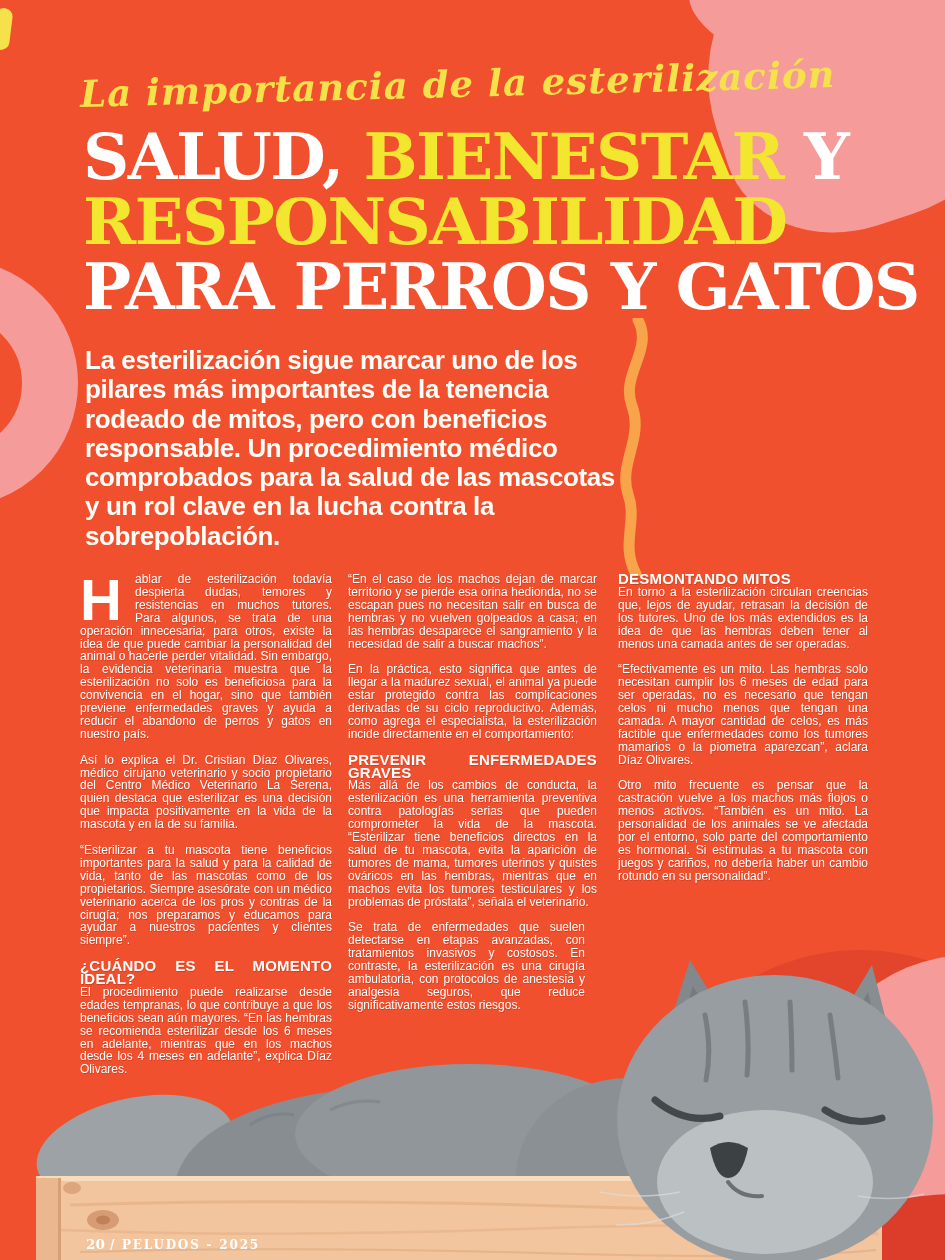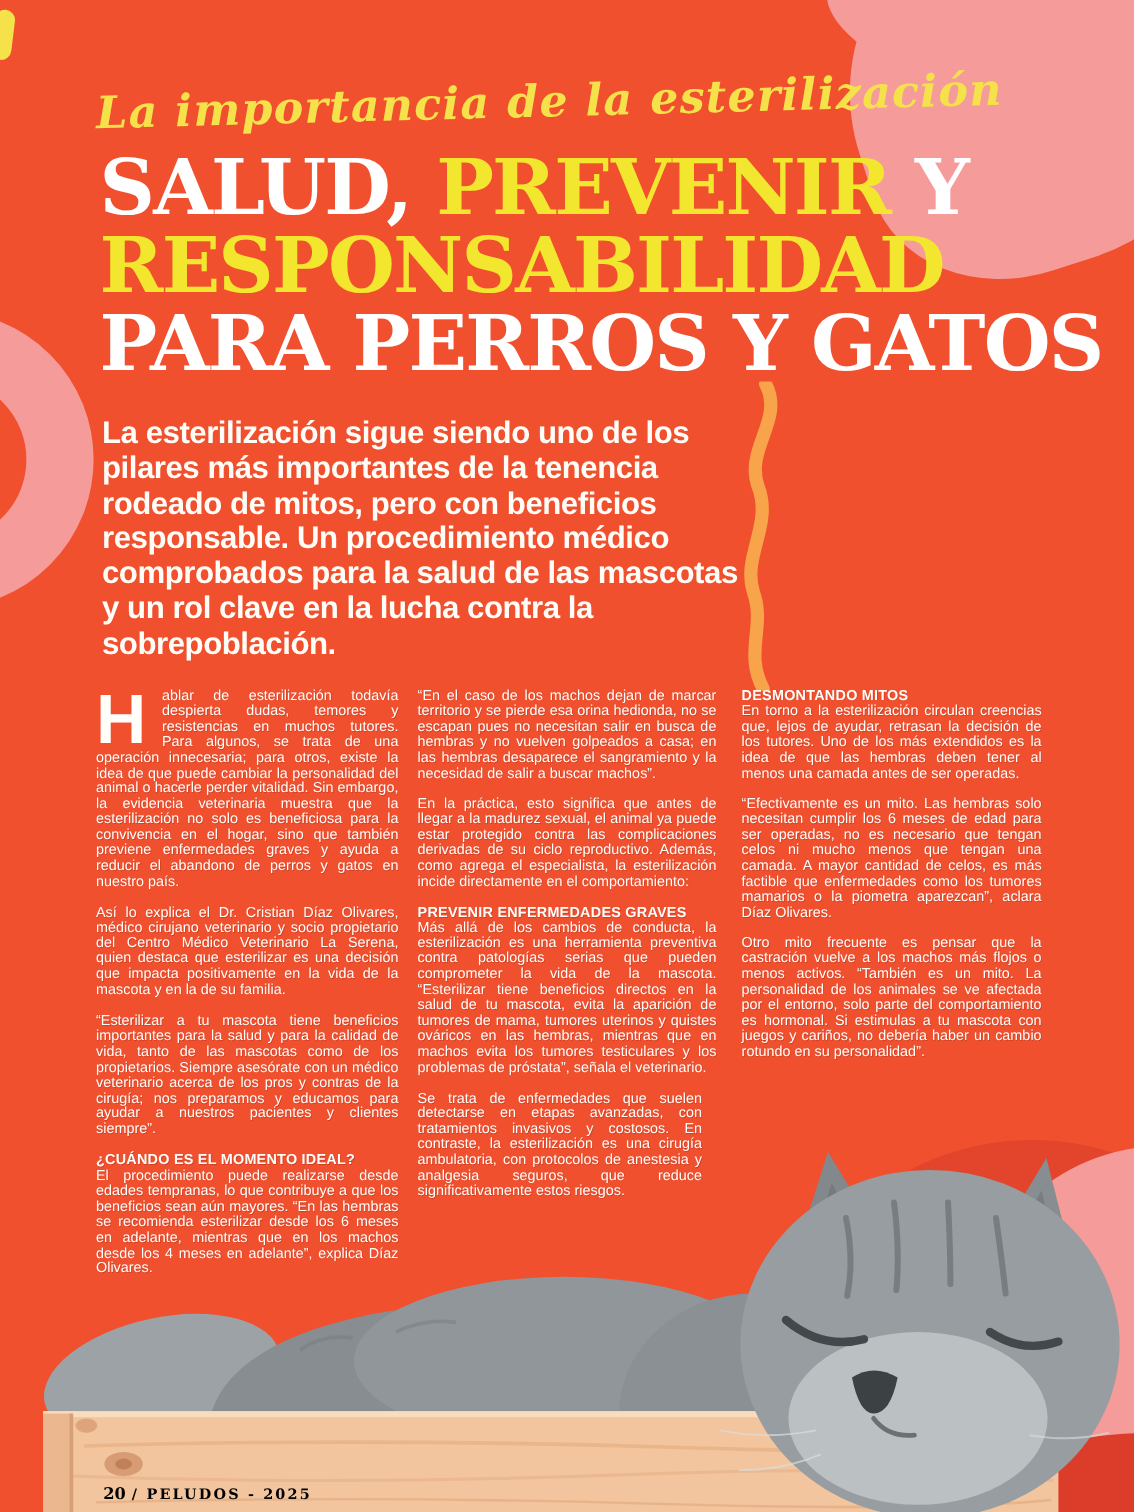--- a/index.html
+++ b/index.html
@@ -70,34 +70,34 @@
   .col{
     position:absolute;top:573px;z-index:3;
     color:#FFFEFB;font-size:12px;line-height:12.9px;
     text-align:justify;
     text-shadow:0.6px 0.7px 0 rgba(140,35,15,.35);
   }
   .col1{left:80px;width:252px;}
   .col2{left:348px;width:249px;}
   .col3{left:618px;width:250px;}
   .col p{margin:0 0 12.9px 0;}
-  .col h3{margin:0;font-size:12px;line-height:12.9px;font-weight:bold;letter-spacing:.2px;}
+  .col h3{margin:0;font-size:15px;line-height:12.9px;font-weight:bold;letter-spacing:.2px;}
   .dropcap{
     float:left;width:48px;
     font-size:58px;line-height:47px;font-weight:bold;
     margin:3px 7px 0 0;text-shadow:none;
   }
   .wrap-narrow{width:237px;}
   .l-just{text-align:justify;-moz-text-align-last:justify;text-align-last:justify;}
   .l-indent{padding-left:46px;padding-right:6px;}
   
   .cat-svg{position:absolute;left:0;top:920px;width:945px;height:340px;z-index:4;}
   .footer{
     position:absolute;left:86px;top:1234px;z-index:10;
-    font-family:"DejaVu Serif",serif;color:#000000;white-space:nowrap;
+    font-family:"DejaVu Serif",serif;color:#ffffff;white-space:nowrap;
   }
   .footer .pg{font-weight:bold;font-size:13.5px;}
   .footer .mag{font-size:12px;font-weight:bold;letter-spacing:1.8px;}
 </style>
 </head>
 <body>
 
 <div class="page">
 
   <div class="blob-tr"></div>
@@ -107,27 +107,27 @@
   <div class="circle-dark-br"></div>
   <div class="circle-pink-br"></div>
   <div class="corner-dark-br"></div>
   <svg class="squiggle" viewBox="0 0 56 258">
     <path d="M26,2 C42,32 8,56 20,88 C32,120 6,146 16,176 C26,204 8,226 24,256" fill="none" stroke="#F7A44B" stroke-width="11" stroke-linecap="round"></path>
   </svg>
 
   <div class="kicker">La importancia de la esterilización</div>
 
   <div class="title">
-    <div class="t-line"><span class="t-white">SALUD, </span><span class="t-yellow">PREVENIR</span><span class="t-white"> Y</span></div>
+    <div class="t-line"><span class="t-white">SALUD, </span><span class="t-yellow">BIENESTAR</span><span class="t-white"> Y</span></div>
     <div class="t-line t-yellow">RESPONSABILIDAD</div>
     <div class="t-line t-white">PARA PERROS Y GATOS</div>
   </div>
 
   <div class="intro">
-    <div class="iline">La esterilización sigue siendo uno de los</div>
+    <div class="iline">La esterilización sigue marcar uno de los</div>
     <div class="iline">pilares más importantes de la tenencia</div>
     <div class="iline">rodeado de mitos, pero con beneficios</div>
     <div class="iline">responsable. Un procedimiento médico</div>
     <div class="iline">comprobados para la salud de las mascotas</div>
     <div class="iline">y un rol clave en la lucha contra la</div>
     <div class="iline">sobrepoblación.</div>
   </div>
 
   <div class="col col1">
     <p><span class="dropcap">H</span><span>ablar de esterilización todavía despierta dudas, temores y resistencias en muchos tutores. Para algunos, se trata de una operación innecesaria; para otros, existe la idea de que puede cambiar la personalidad del animal o hacerle perder vitalidad. Sin embargo, la evidencia veterinaria muestra que la esterilización no solo es beneficiosa para la convivencia en el hogar, sino que también previene enfermedades graves y ayuda a reducir el abandono de perros y gatos en nuestro país.</span></p>

